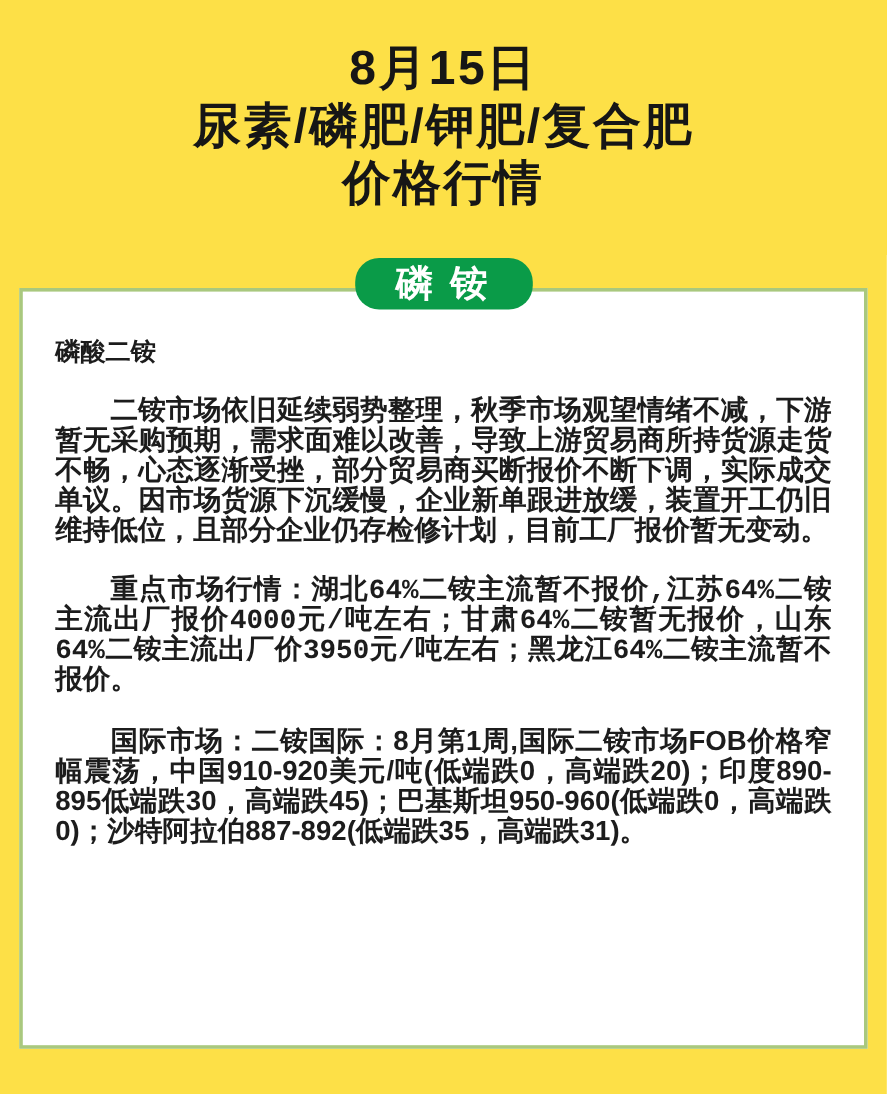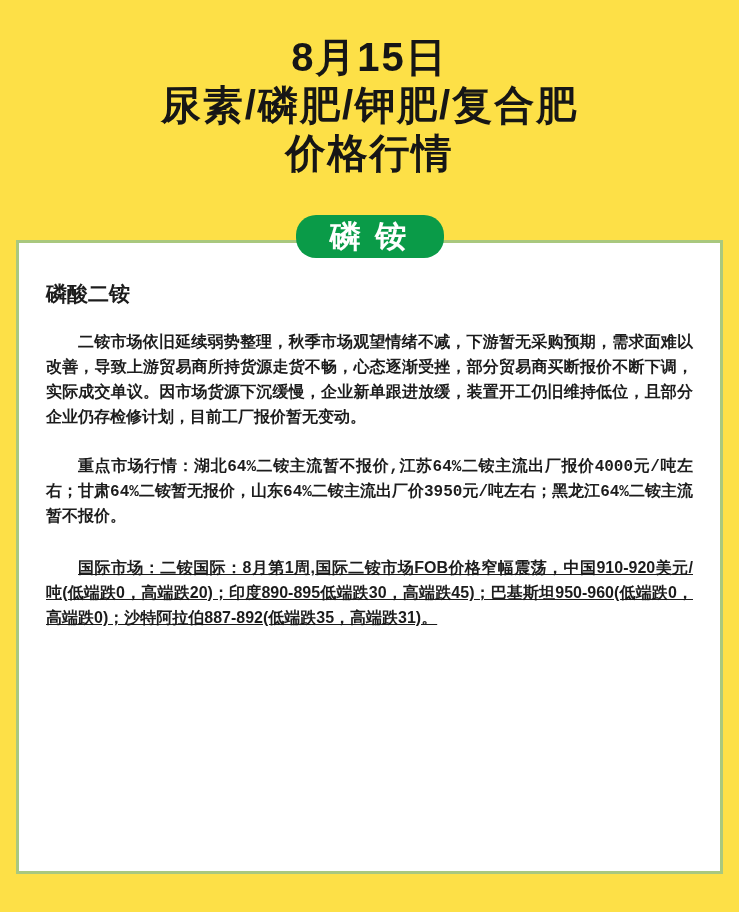--- a/index.html
+++ b/index.html
@@ -55,30 +55,30 @@
     min-height: 634px;
   }
   .heading {
     font-size: 21px;
     font-weight: bold;
     line-height: 25px;
     color: var(--text, #1c1c1c);
   }
   .card p {
     margin: 0;
-    font-size: 16px;
+    font-size: 23px;
     font-weight: bold;
     line-height: 25px;
     text-align: justify;
     color: var(--text, #1c1c1c);
   }
   .p-indent { text-indent: 2em; }
   p.p1 { margin-top: 23px; }
   p.p2 { margin-top: 26px; font-family: Liberation Mono, monospace; }
-  p.p3 { margin-top: 25px; text-decoration: underline; }
+  p.p3 { margin-top: 25px; }
   p.forecast { margin-top: 58px; }
   .green-label { color: var(--accent_green, #00a04e); }
 </style>
 </head>
 <body>
 
 <div class="page">
 
   <header class="title">
     <div>8月15日</div>

